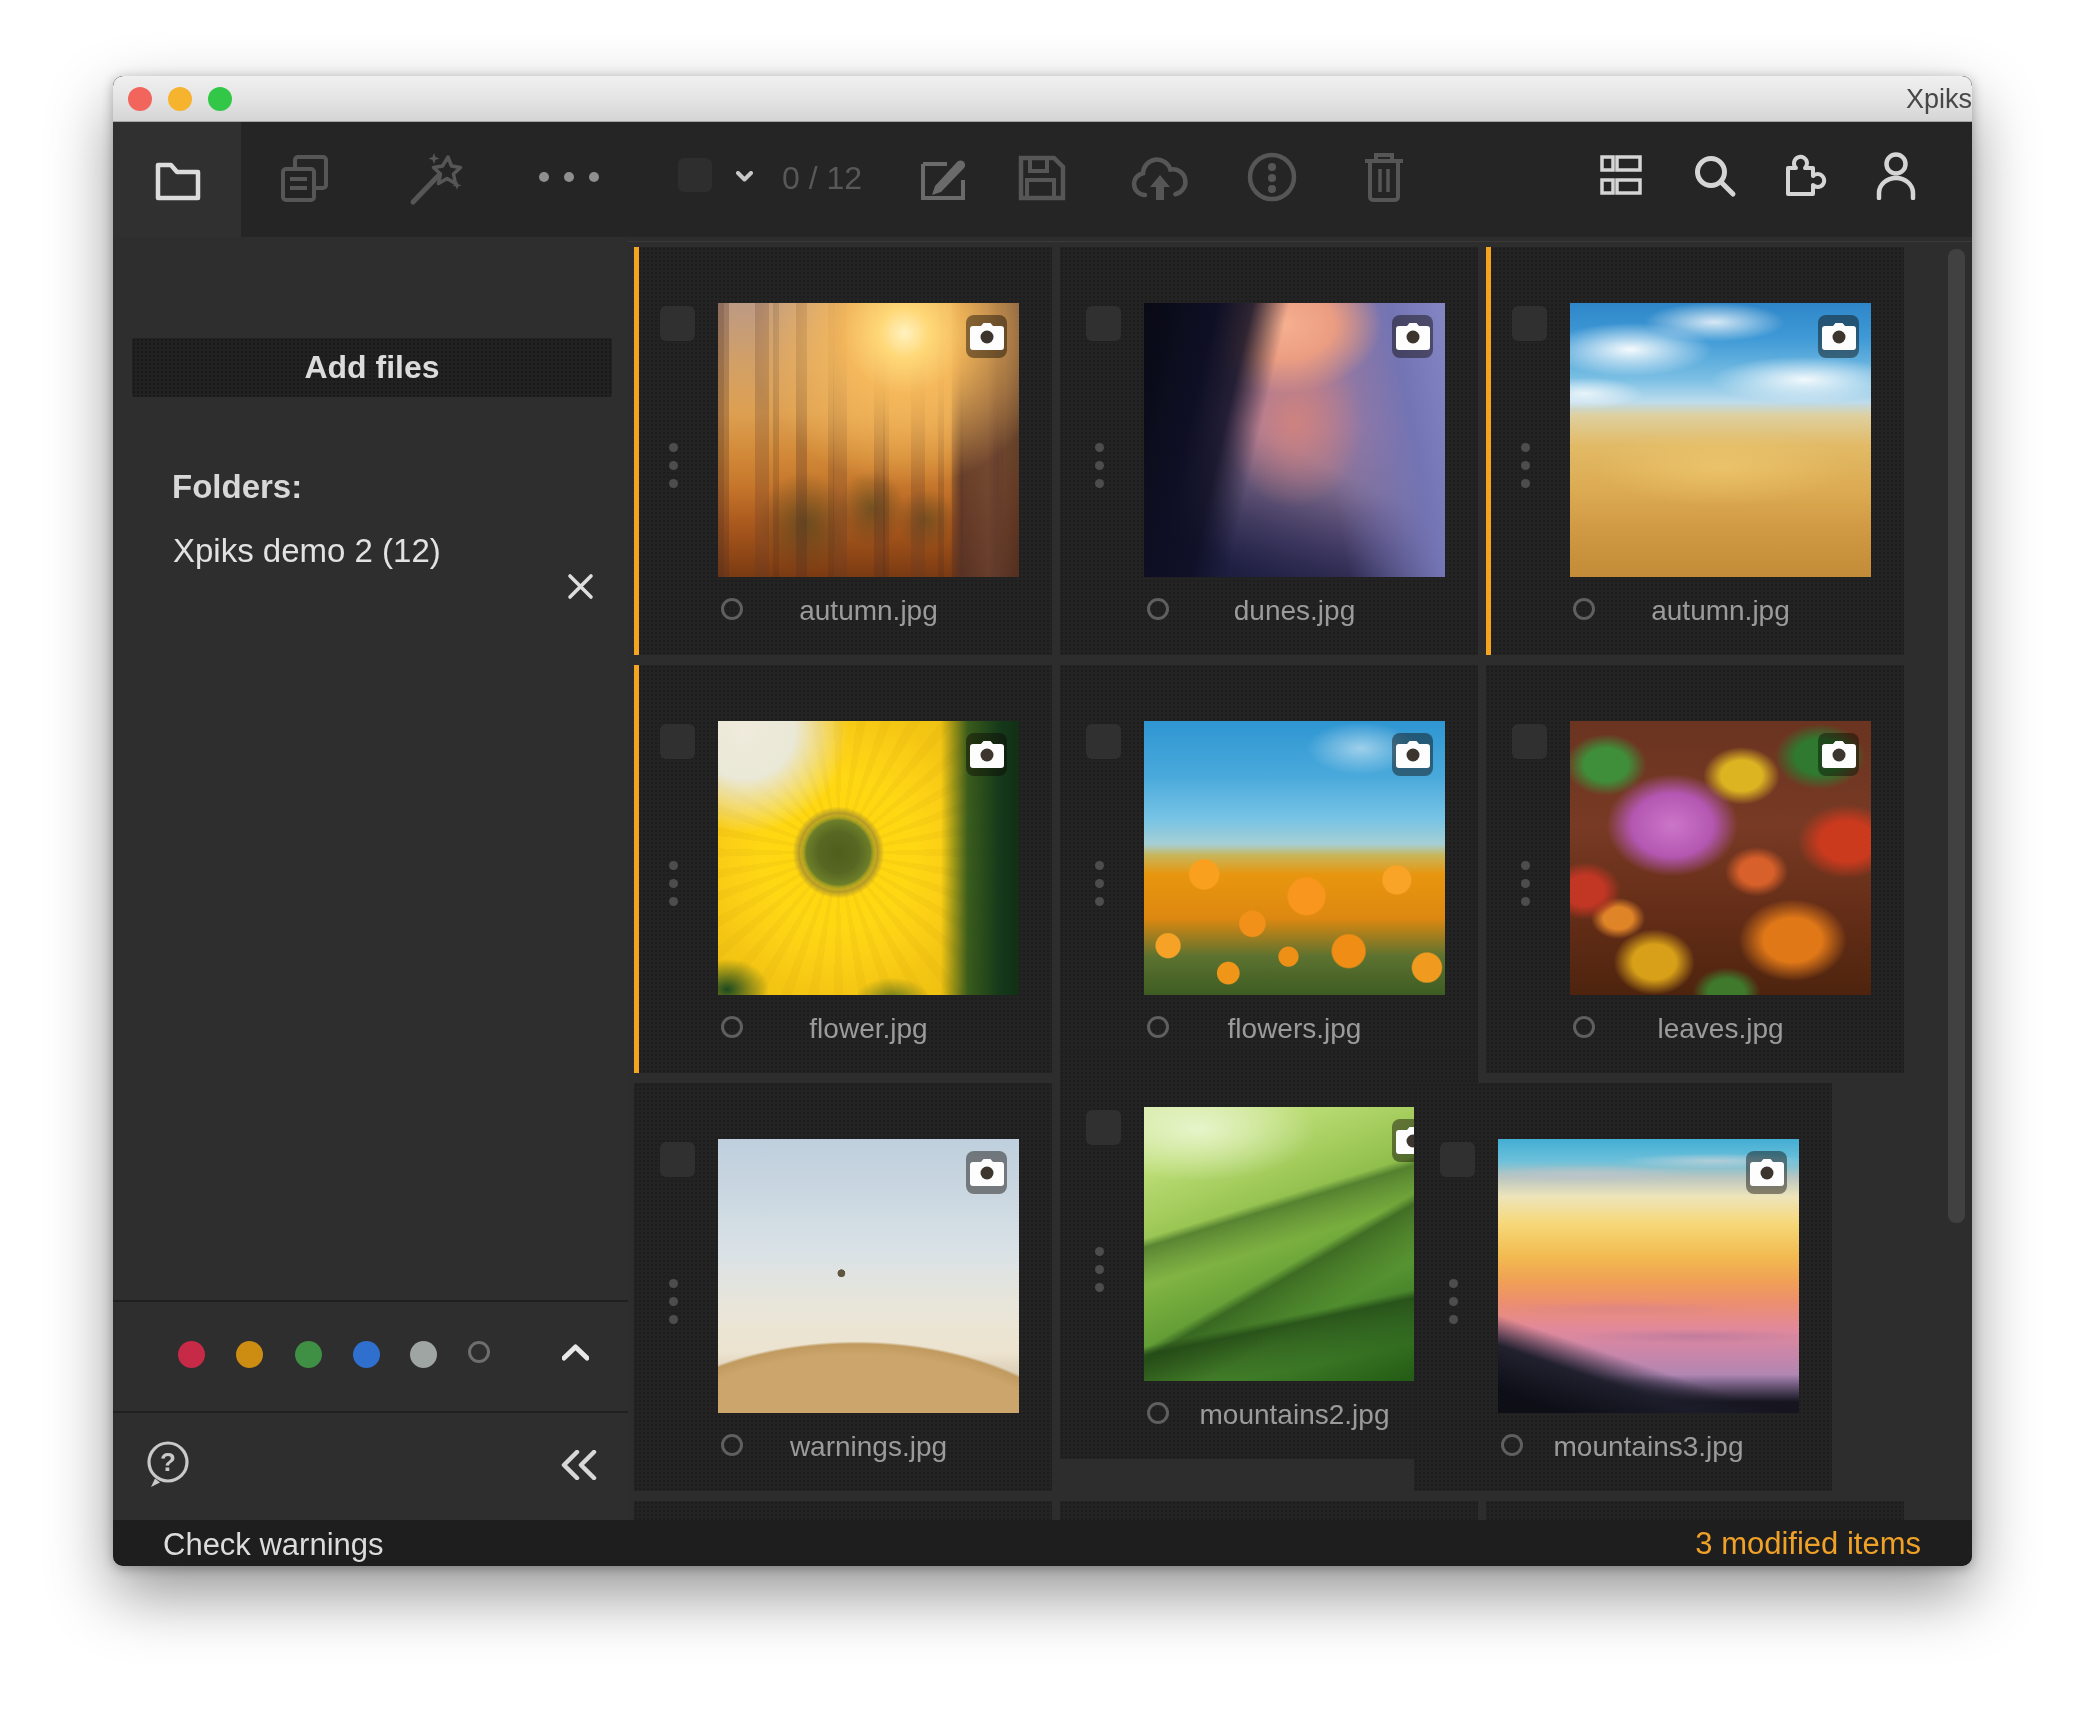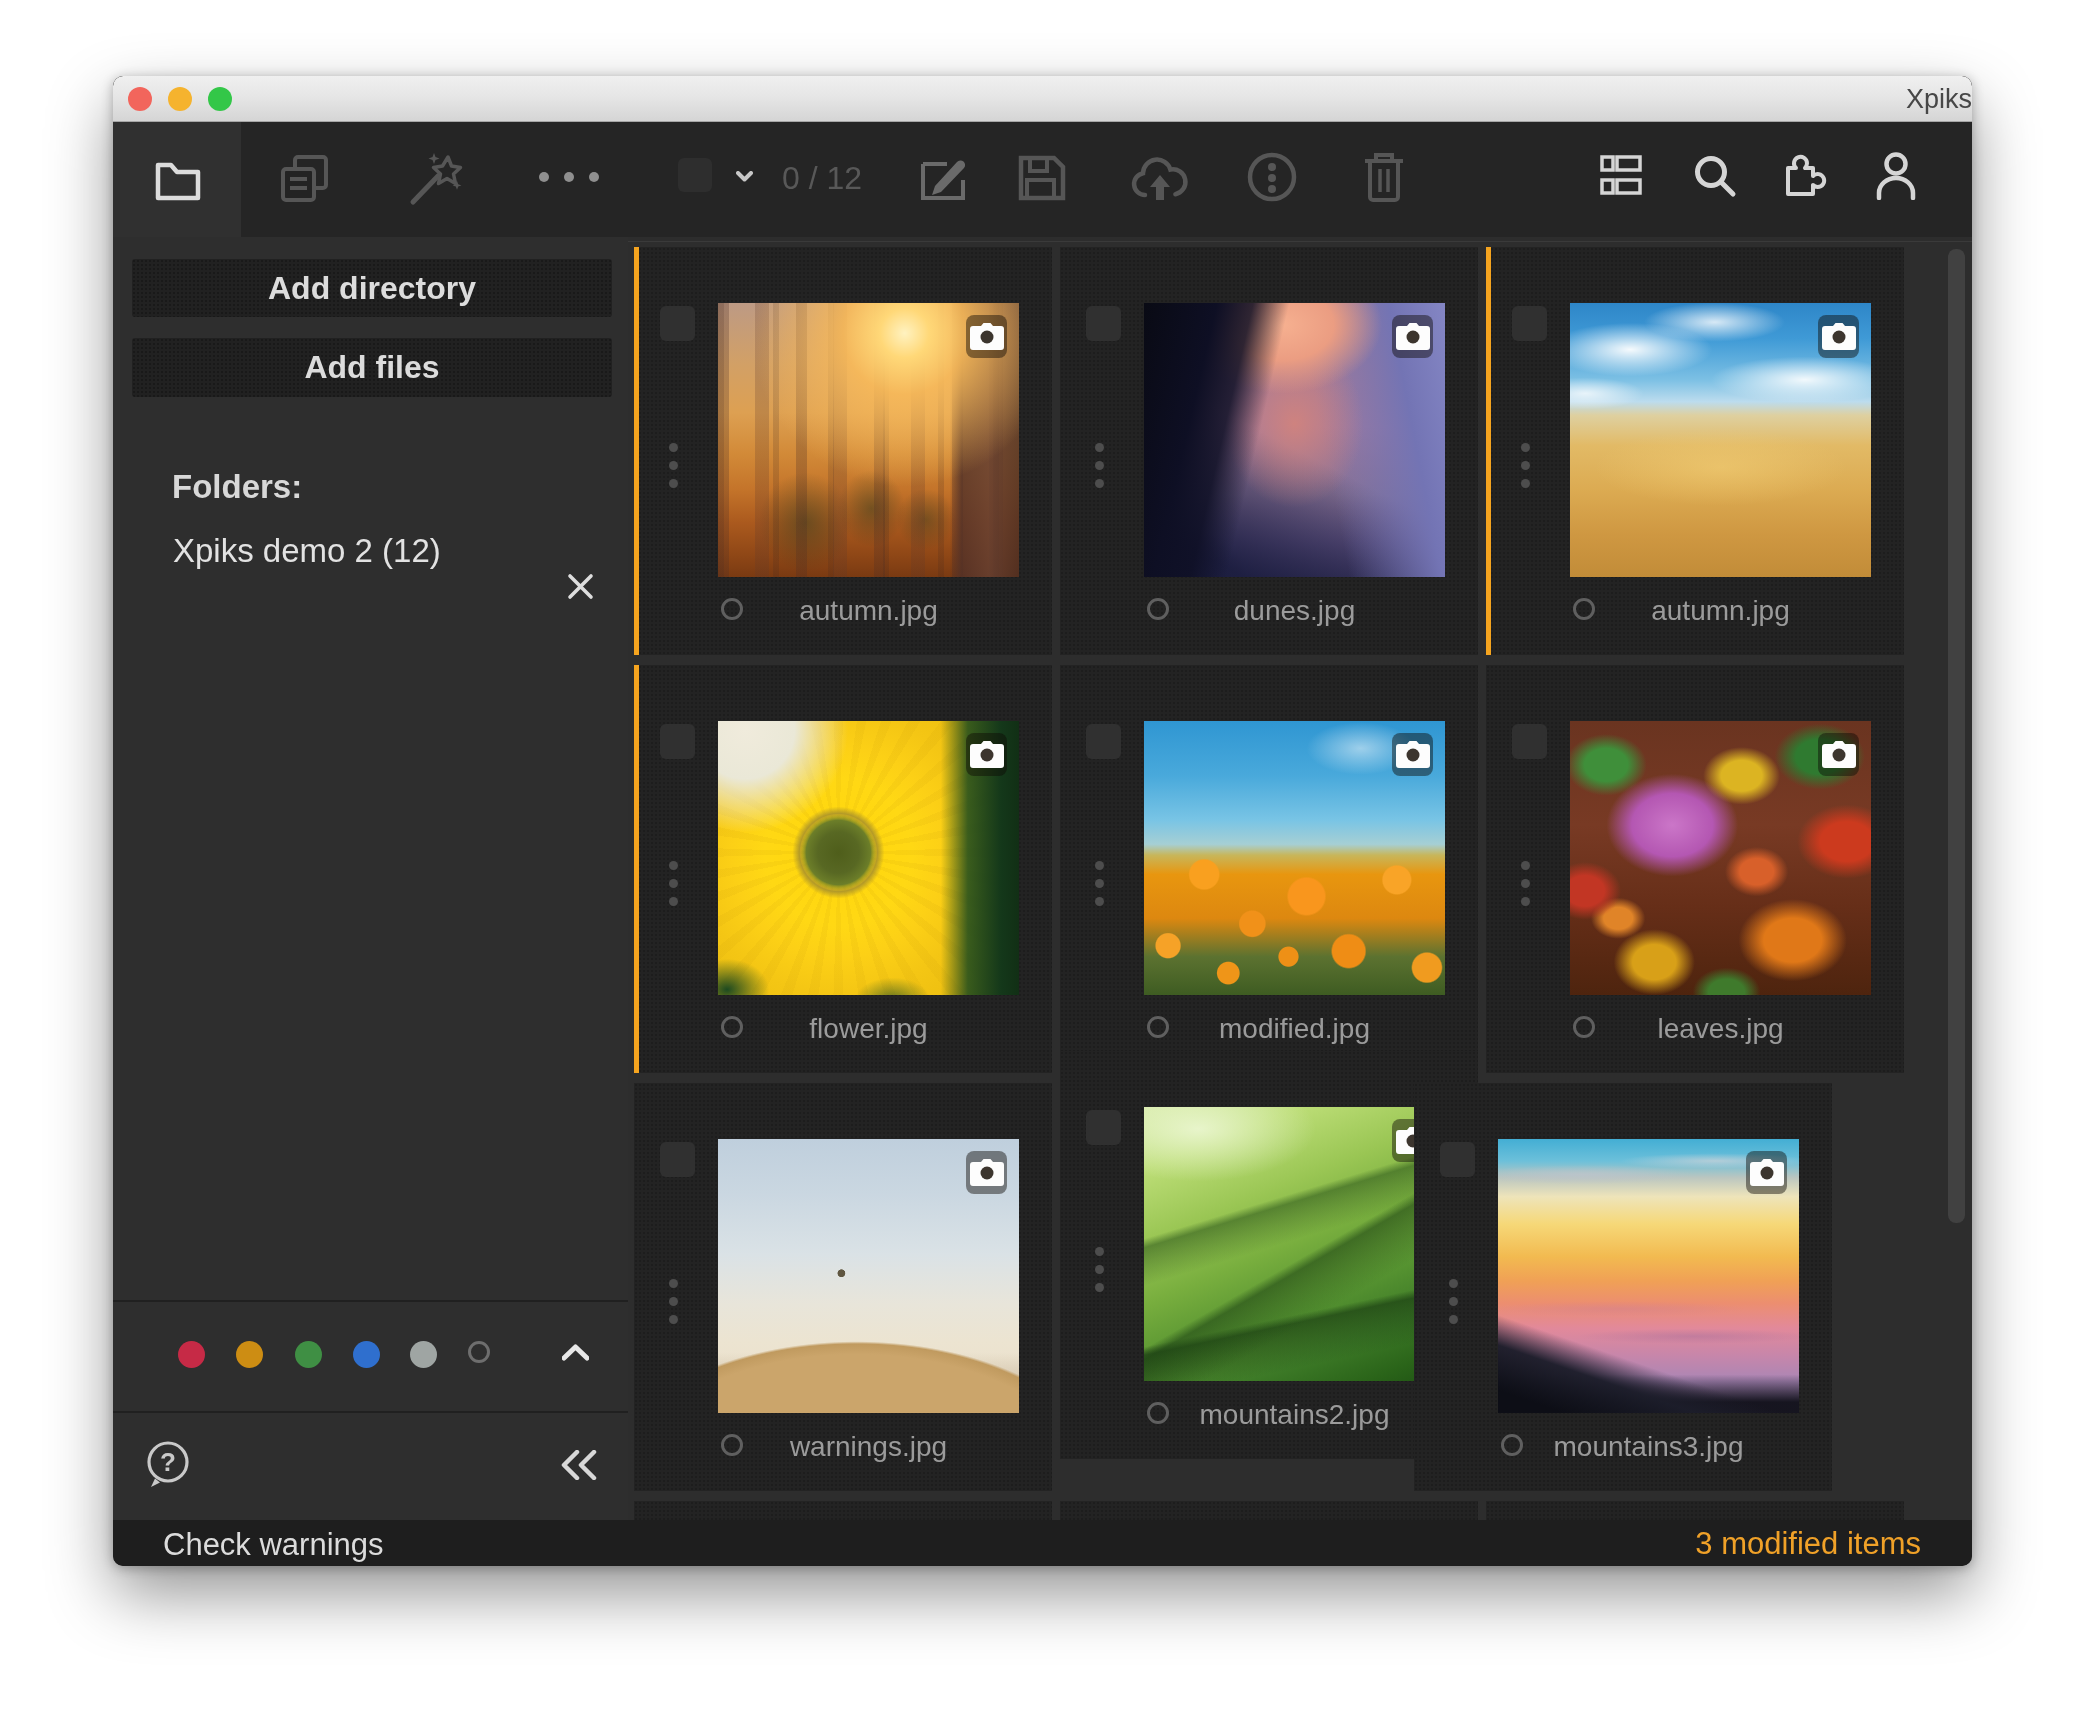--- a/index.html
+++ b/index.html
@@ -110,21 +110,20 @@
 <svg class="ticon" style="left:1669px;top:76px" width="48" height="48" viewBox="0 0 48 48">
       <path d="M6 16 h8 a6.5 6.5 0 1 1 11 -4.7 a6.5 6.5 0 0 1 -2 4.7 h8 v8 a6.5 6.5 0 1 1 4.7 11 a6.5 6.5 0 0 1 -4.7 -2 v9 h-25 z" fill="none" stroke="#d5d5d5" stroke-width="4" stroke-linejoin="round"></path>
     </svg>
 <svg class="ticon" style="left:1761px;top:76px" width="44" height="48" viewBox="0 0 44 48">
       <circle cx="22" cy="12" r="9.5" fill="none" stroke="#d5d5d5" stroke-width="4.5"></circle>
       <path d="M5 46 v-5 a17 15 0 0 1 34 0 v5" fill="none" stroke="#d5d5d5" stroke-width="4.5" stroke-linecap="round"></path>
     </svg>
 <div id="content"></div>
 <div id="grid" class="tex" style="background-image:none"></div>
 <div id="gridline"></div>
-<div class="btn" style="top:183px;line-height:58px">Add directory</div>
 <div class="btn" style="top:262px;line-height:59px;height:59px">Add files</div>
 <div style="position:absolute;left:59px;top:392px;font-size:33px;font-weight:bold;color:#d8d8d8">Folders:</div>
 <div style="position:absolute;left:60px;top:456px;font-size:33px;color:#e2e2e2">Xpiks demo 2 (12)</div>
 <svg class="ticon" style="left:454px;top:497px" width="27" height="27" viewBox="0 0 27 27">
       <path d="M3 3 L24 24 M24 3 L3 24" stroke="#dedede" stroke-width="3.6" stroke-linecap="round"></path>
     </svg>
 <div class="sep" style="top:1224px"></div>
 <div class="cdot" style="left:65px;background:#c62a46"></div>
 <div class="cdot" style="left:123px;background:#cd8d13"></div>
 <div class="cdot" style="left:182px;background:#3f8f44"></div>
@@ -223,21 +222,21 @@
         <i style="top:36px"></i>
       </div>
 <div class="thumb" style="background:  radial-gradient(ellipse 30% 16% at 72% 10%, rgba(255,255,255,.5) 0%, rgba(255,255,255,0) 60%),  radial-gradient(circle 24px at 20% 56%, #f9a01f 0 60%, rgba(0,0,0,0) 66%),  radial-gradient(circle 30px at 54% 64%, #f9961d 0 60%, rgba(0,0,0,0) 66%),  radial-gradient(circle 23px at 84% 58%, #f9a427 0 60%, rgba(0,0,0,0) 66%),  radial-gradient(circle 21px at 36% 74%, #f19119 0 60%, rgba(0,0,0,0) 66%),  radial-gradient(circle 27px at 68% 84%, #ef8d15 0 60%, rgba(0,0,0,0) 66%),  radial-gradient(circle 20px at 8% 82%, #f6a227 0 60%, rgba(0,0,0,0) 66%),  radial-gradient(circle 24px at 94% 90%, #f09b1f 0 60%, rgba(0,0,0,0) 66%),  radial-gradient(circle 18px at 28% 92%, #ef9518 0 60%, rgba(0,0,0,0) 66%),  radial-gradient(circle 16px at 48% 86%, #ee9016 0 60%, rgba(0,0,0,0) 66%),  linear-gradient(180deg, #2f96d2 0%, #49a9db 20%, #78c4e5 36%, #a6cfd4 45%, #c8b65a 49%, #e8960f 56%, #dd8810 72%, #5c7230 86%, #3e5c22 100%)"></div>
 <div class="cam">
         <svg width="34" height="27" viewBox="0 0 34 27">
           <path d="M11 3 l2.5-3 h7 l2.5 3 h8 a3 3 0 0 1 3 3 v18 a3 3 0 0 1 -3 3 h-28 a3 3 0 0 1 -3 -3 v-18 a3 3 0 0 1 3 -3 z" fill="#fdfdfd"></path>
           <circle cx="17" cy="14" r="6.5" fill="#3c352e"></circle>
         </svg>
       </div>
 <div class="radio"></div>
-<div class="fname">modified.jpg</div>
+<div class="fname">flowers.jpg</div>
 </div>
 <div class="cell" style="left:1373px;top:589px">
 <div class="cb"></div>
 <div class="vdots">
         <i style="top:0"></i>
         <i style="top:18px"></i>
         <i style="top:36px"></i>
       </div>
 <div class="thumb" style="background:  radial-gradient(ellipse 28% 24% at 34% 38%, #cb76c8 0%, #b457b2 48%, rgba(180,87,178,0) 78%),  radial-gradient(ellipse 17% 14% at 57% 20%, #dcb422 0 40%, rgba(220,180,34,0) 75%),  radial-gradient(ellipse 18% 15% at 12% 16%, #3f8f3a 0 40%, rgba(63,143,58,0) 75%),  radial-gradient(ellipse 20% 16% at 83% 13%, #2f7a30 0 40%, rgba(47,122,48,0) 75%),  radial-gradient(ellipse 22% 18% at 92% 44%, #cc3a1e 0 40%, rgba(204,58,30,0) 75%),  radial-gradient(ellipse 24% 20% at 74% 80%, #e07818 0 40%, rgba(224,120,24,0) 75%),  radial-gradient(ellipse 18% 16% at 28% 88%, #d8a018 0 40%, rgba(216,160,24,0) 75%),  radial-gradient(ellipse 16% 14% at 5% 62%, #c23624 0 40%, rgba(194,54,36,0) 75%),  radial-gradient(ellipse 15% 12% at 52% 99%, #3f7a2c 0 40%, rgba(63,122,44,0) 75%),  radial-gradient(ellipse 14% 12% at 62% 55%, #d8602a 0 40%, rgba(216,96,42,0) 75%),  radial-gradient(ellipse 12% 10% at 16% 72%, #e08428 0 40%, rgba(224,132,40,0) 75%),  linear-gradient(180deg, #6a3420 0%, #783a24 38%, #662e18 68%, #4e240e 100%)"></div>
 <div class="cam">

